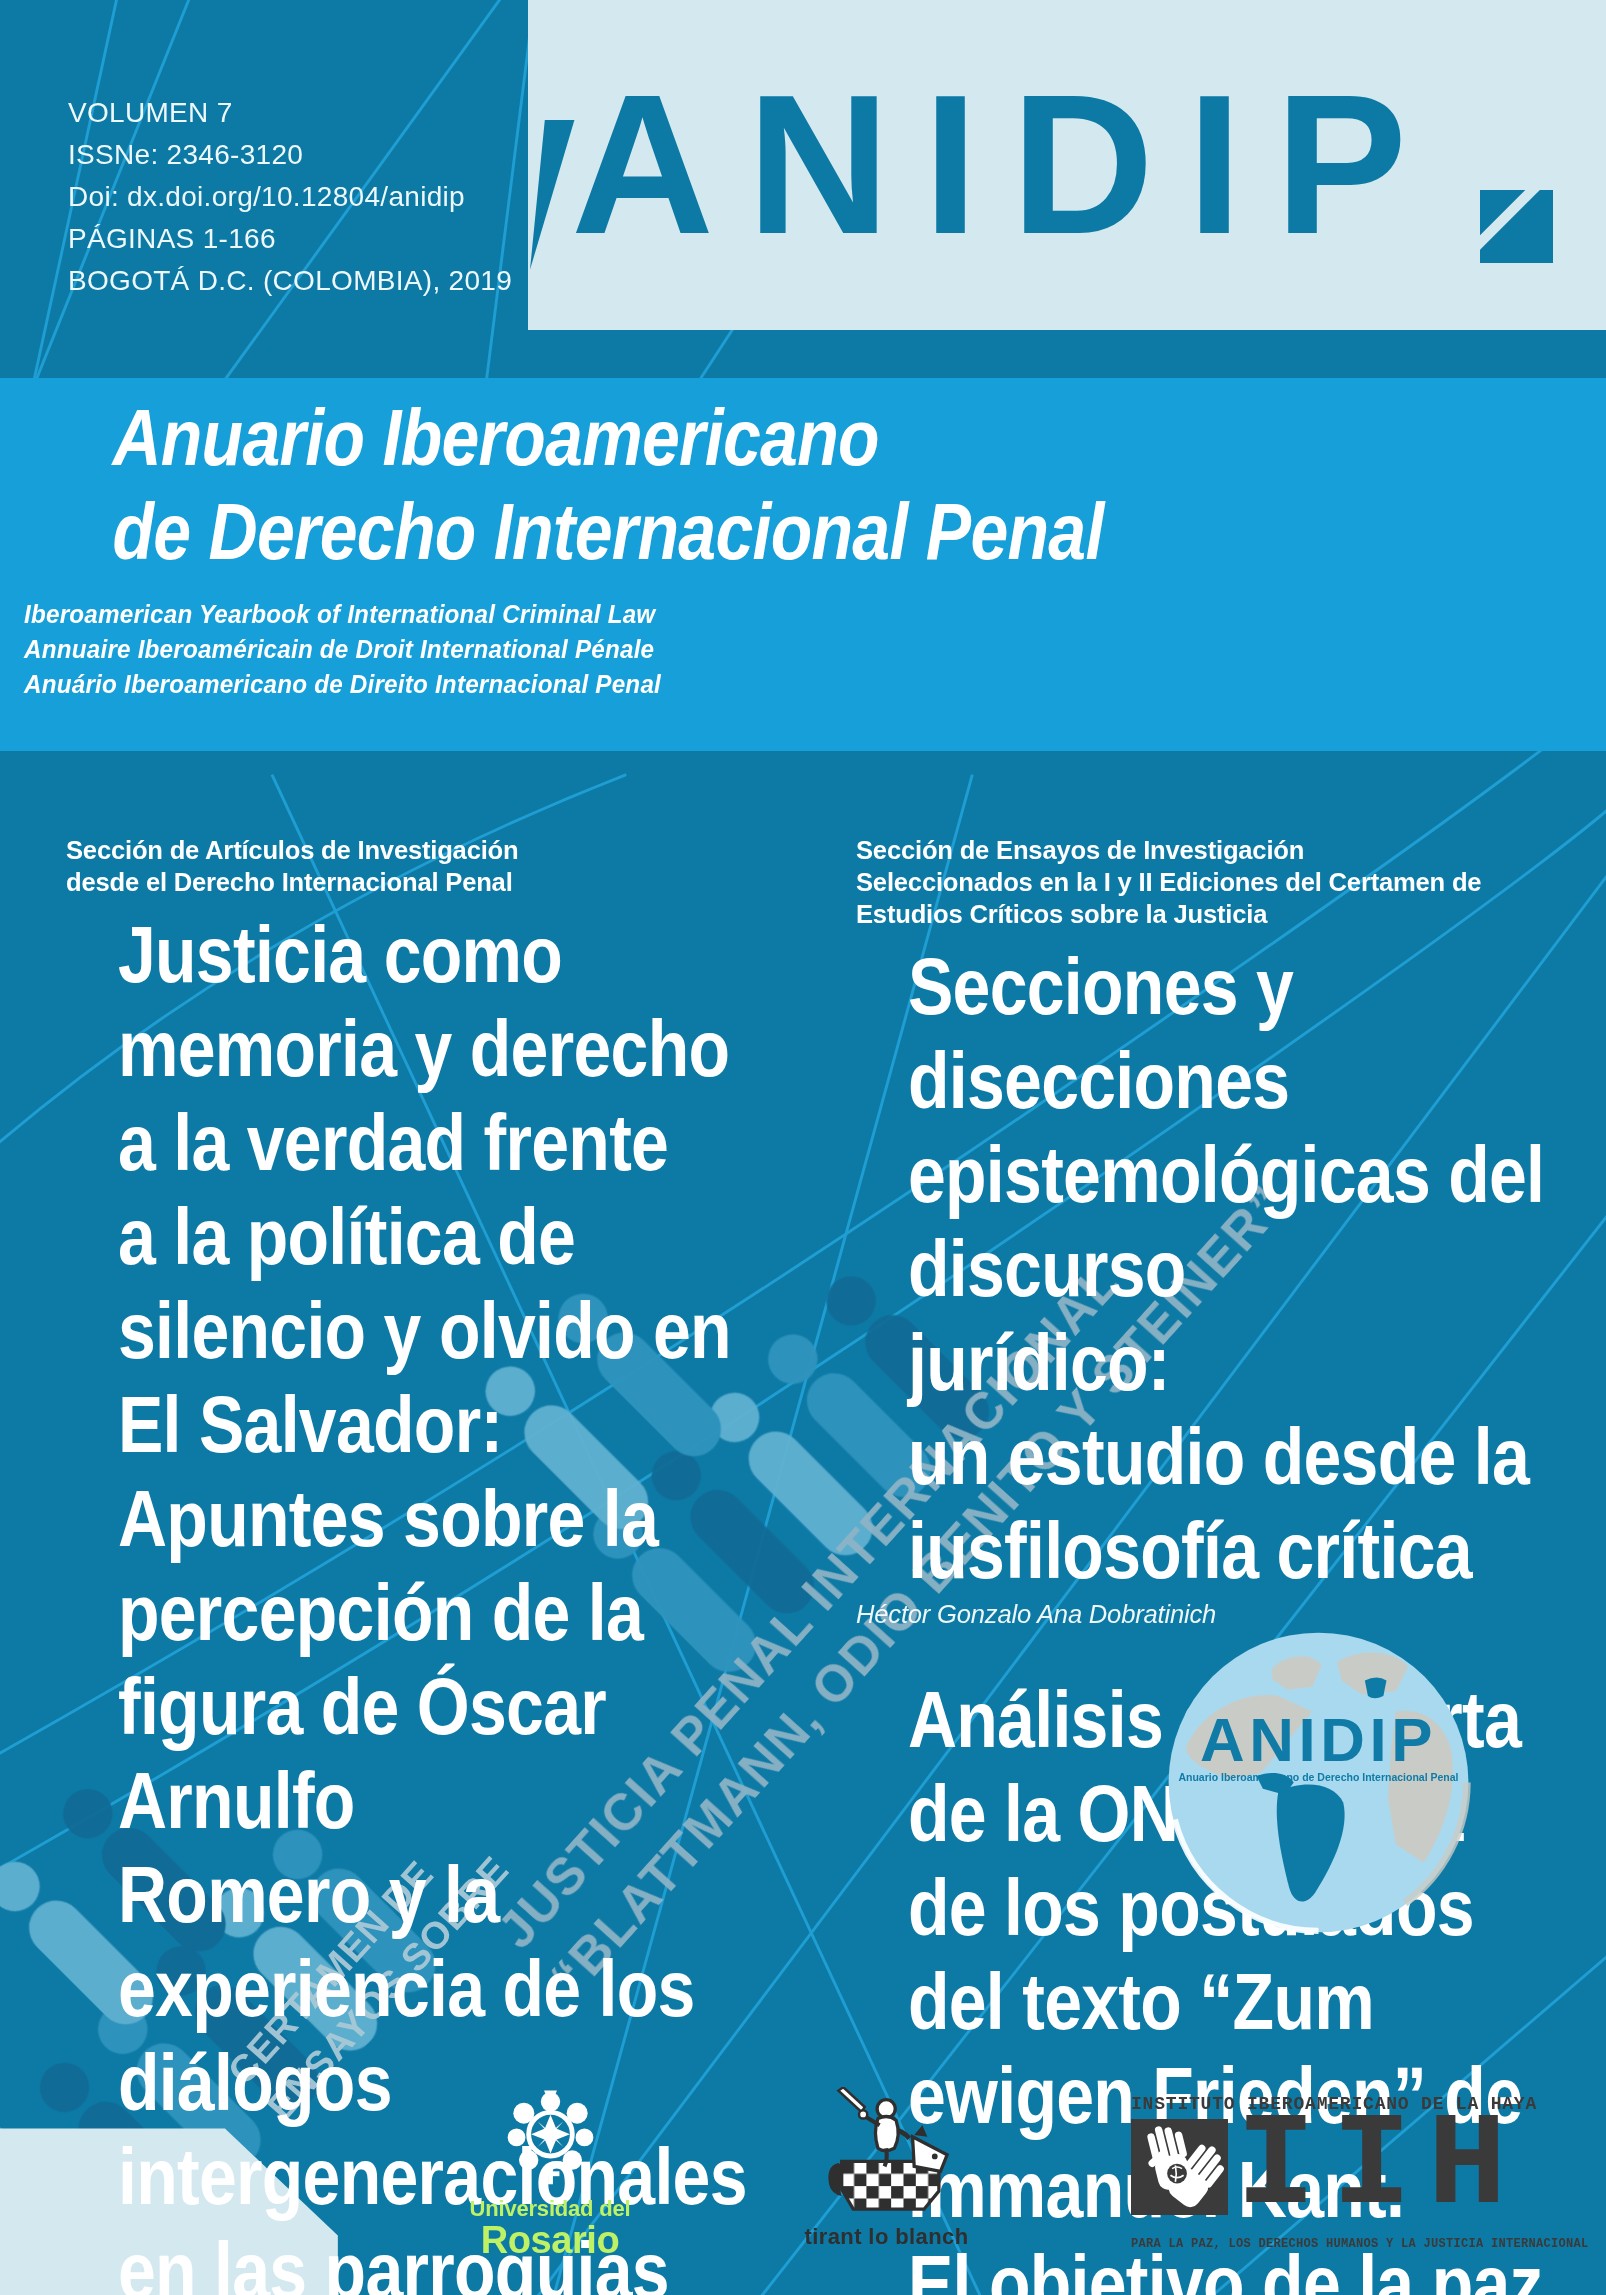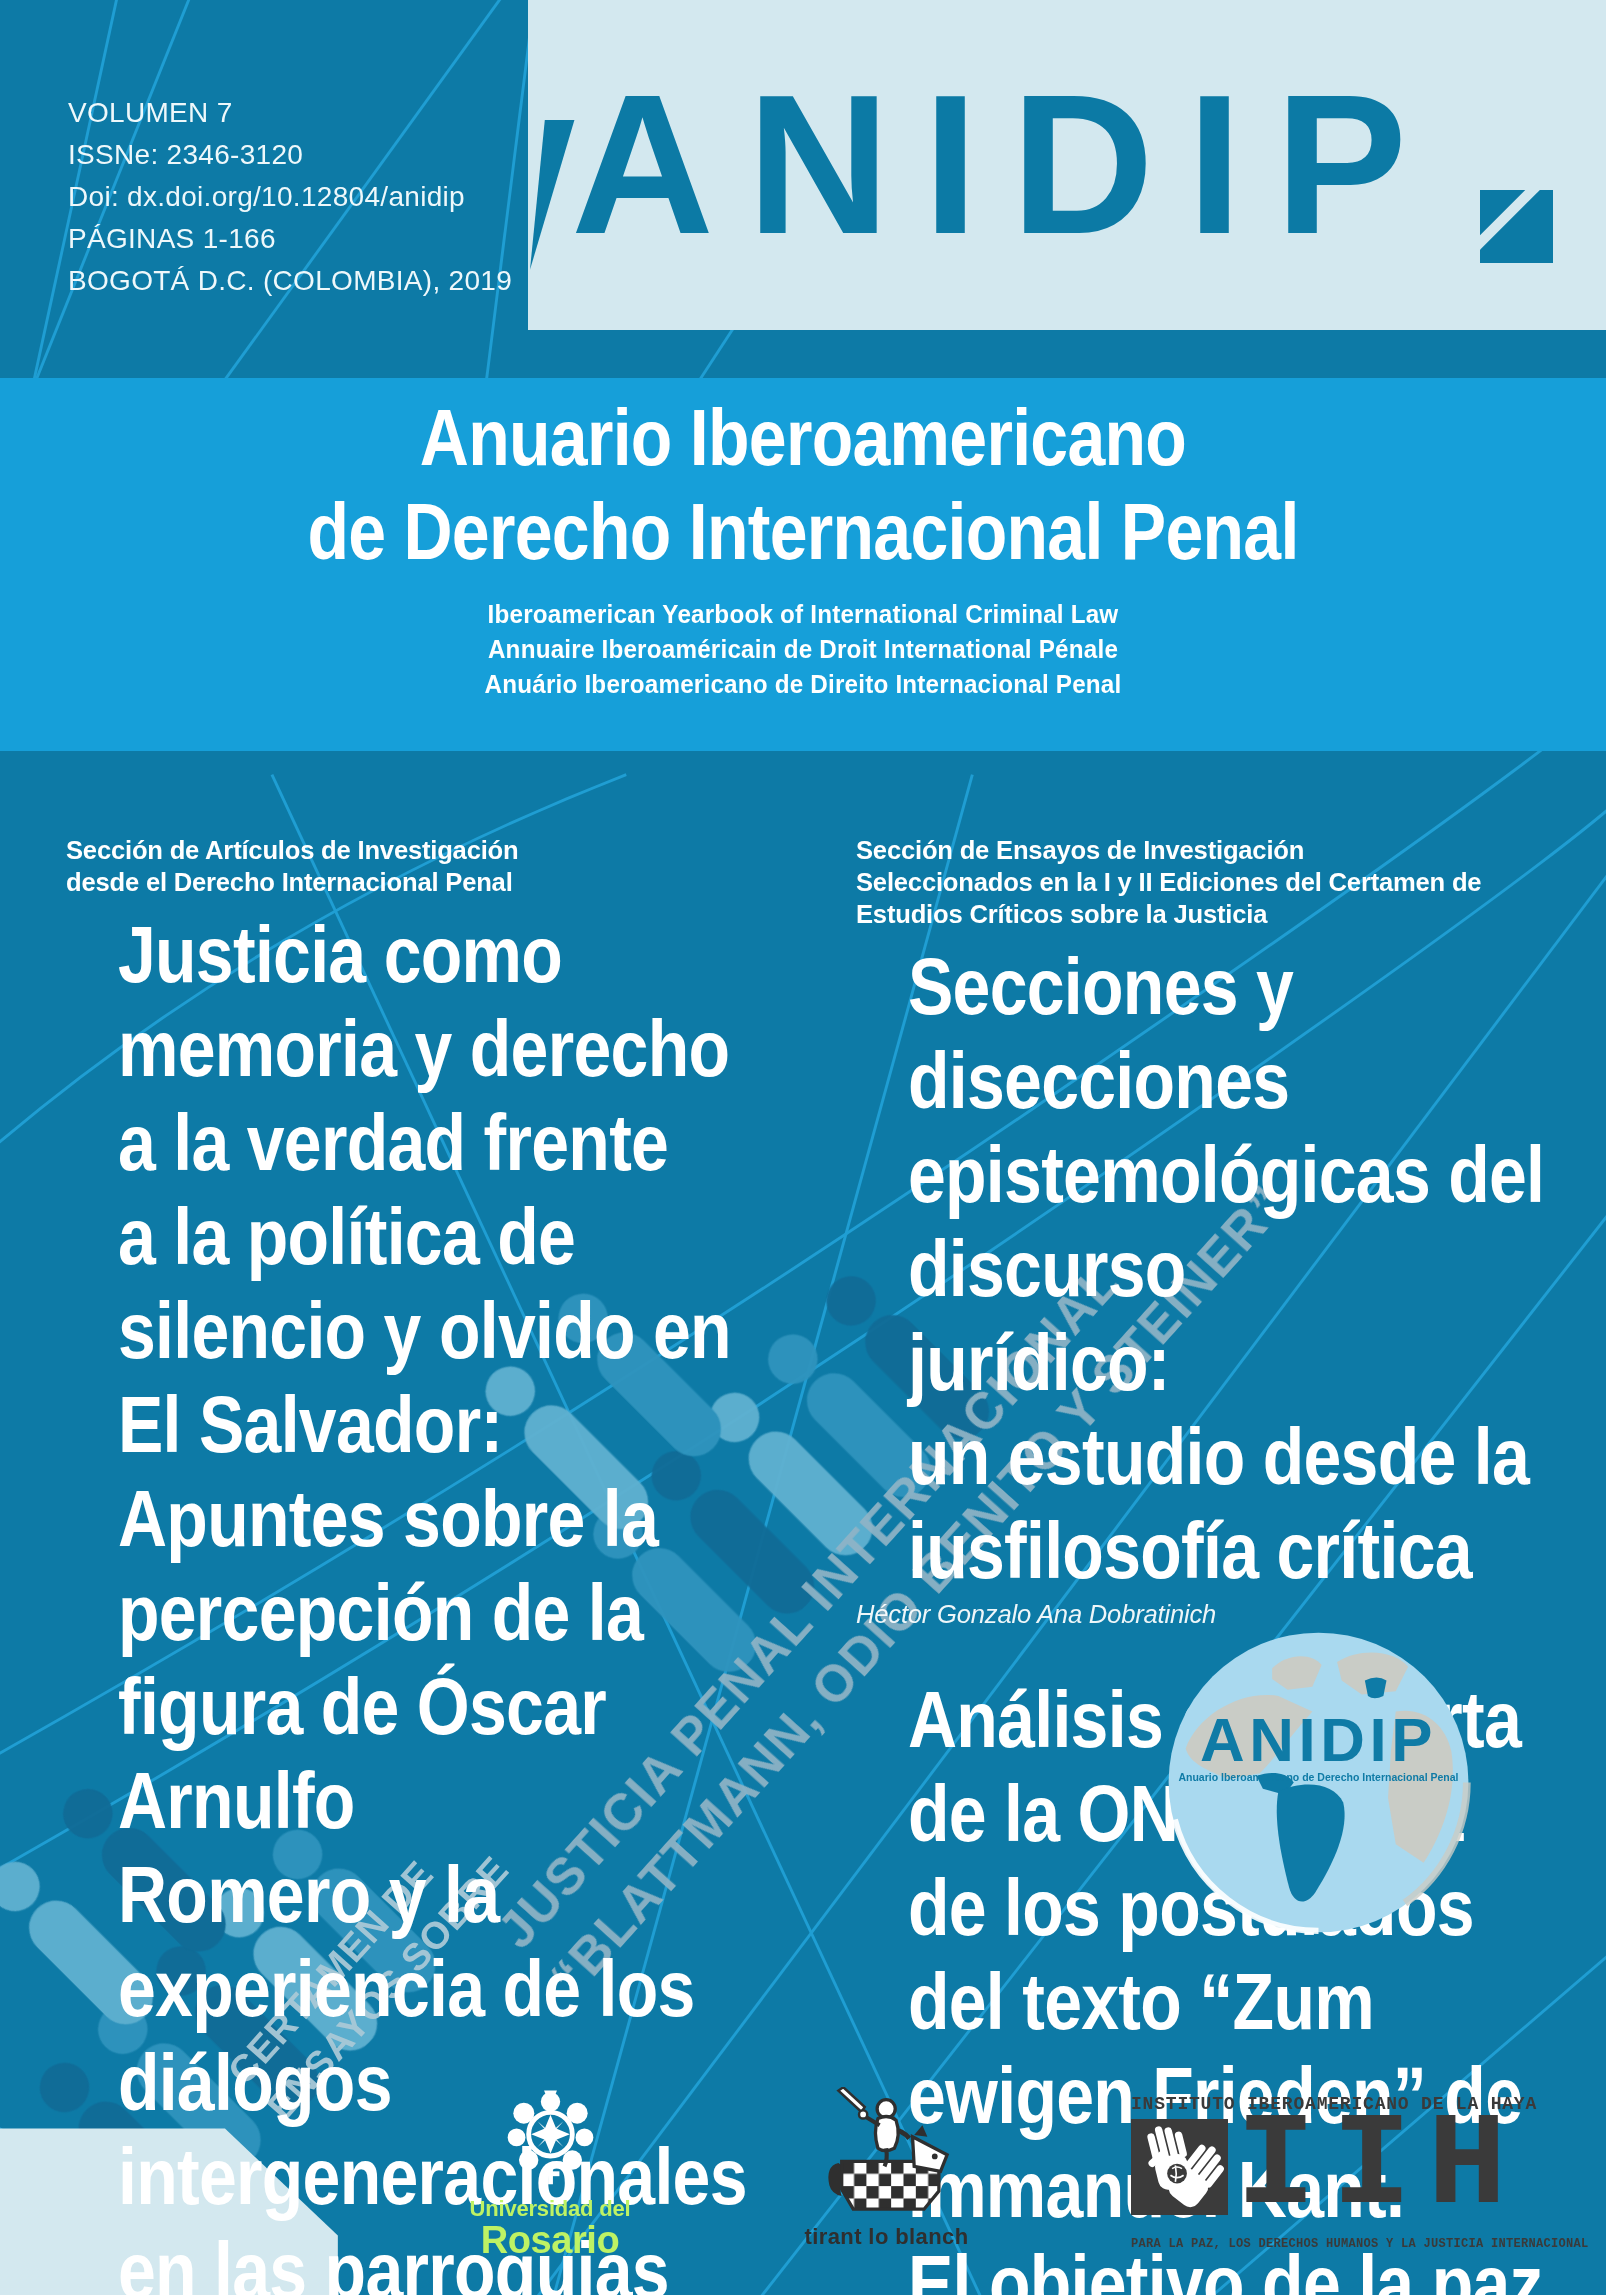--- a/index.html
+++ b/index.html
@@ -43,21 +43,21 @@
 
   
   .issue-info{
     position:absolute;left:68px;top:92px;z-index:5;color:#eef8fb;
     font-size:28px;line-height:42px;letter-spacing:0.3px;font-weight:normal;
   }
 
   
   .title-band{
     position:absolute;left:0;top:378px;width:1606px;height:373px;
-    background:#169fd9;z-index:4;color:#fff;text-align:center;
+    background:#169fd9;z-index:4;color:#fff;text-align:left;font-style:italic;
   }
   .title-line{
     font-size:79px;line-height:94px;font-weight:bold;letter-spacing:-0.8px;
     transform:scaleX(.86);
   }
   .title-wrap{padding-top:13px;}
   .subtitles{margin-top:18px;}
   .subtitle-line{
     font-size:25px;line-height:35px;font-weight:bold;letter-spacing:0.2px;
     transform:scaleX(.97);

